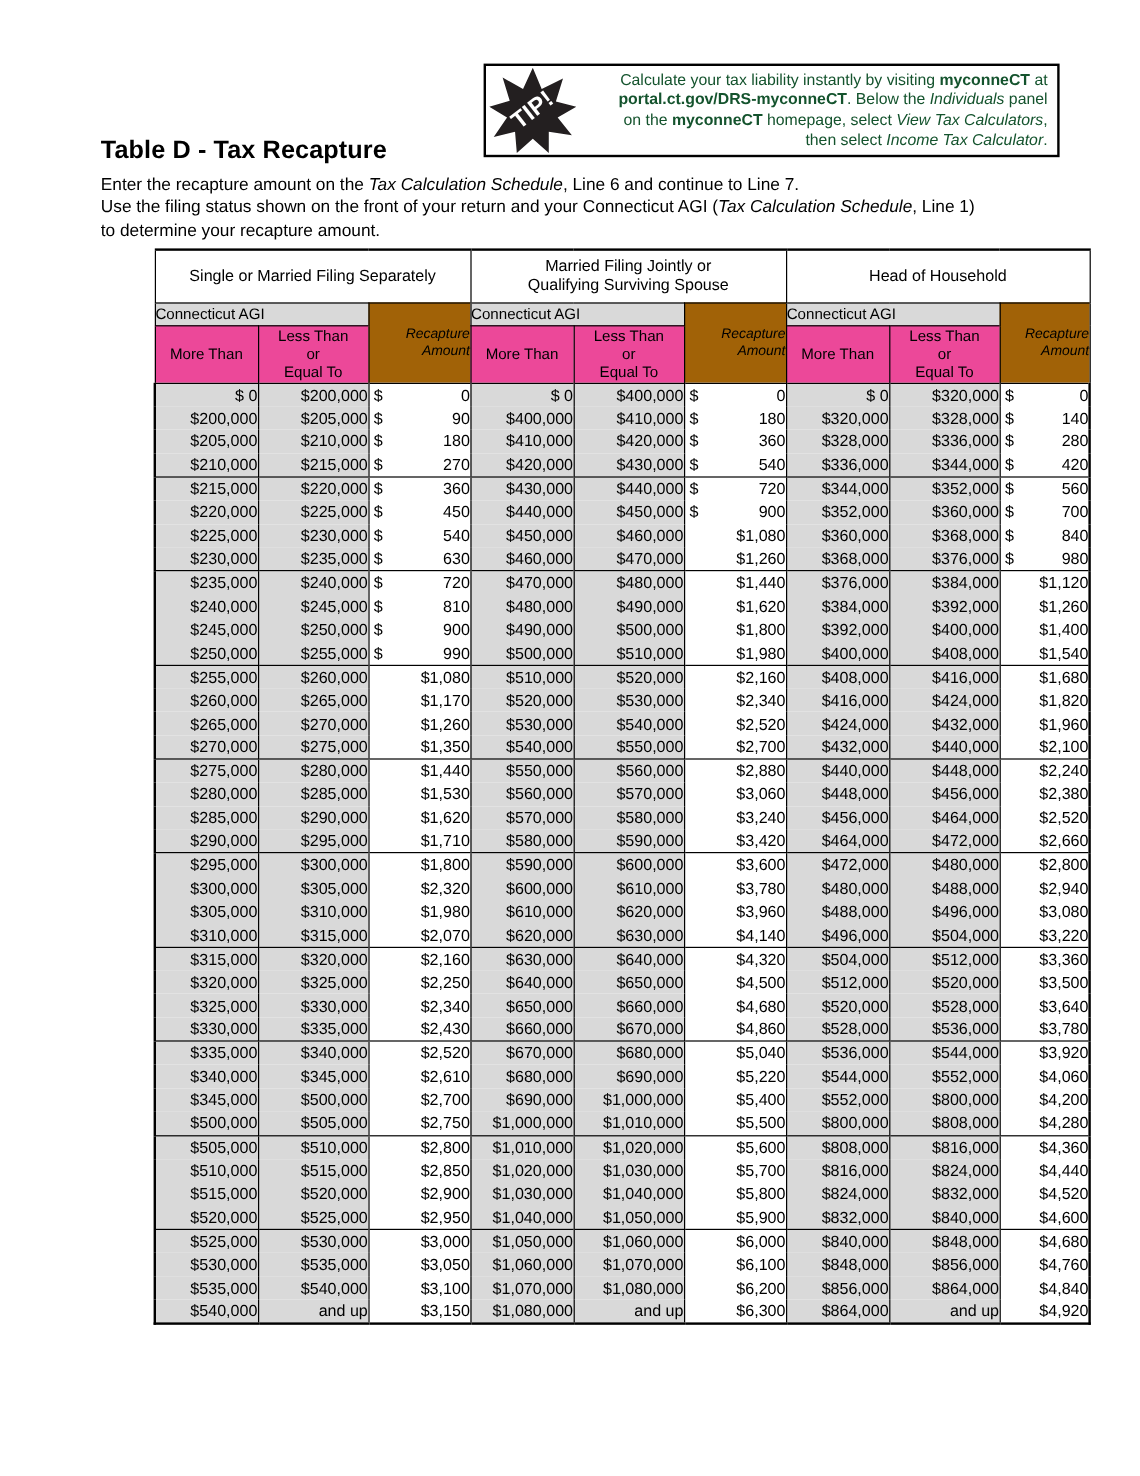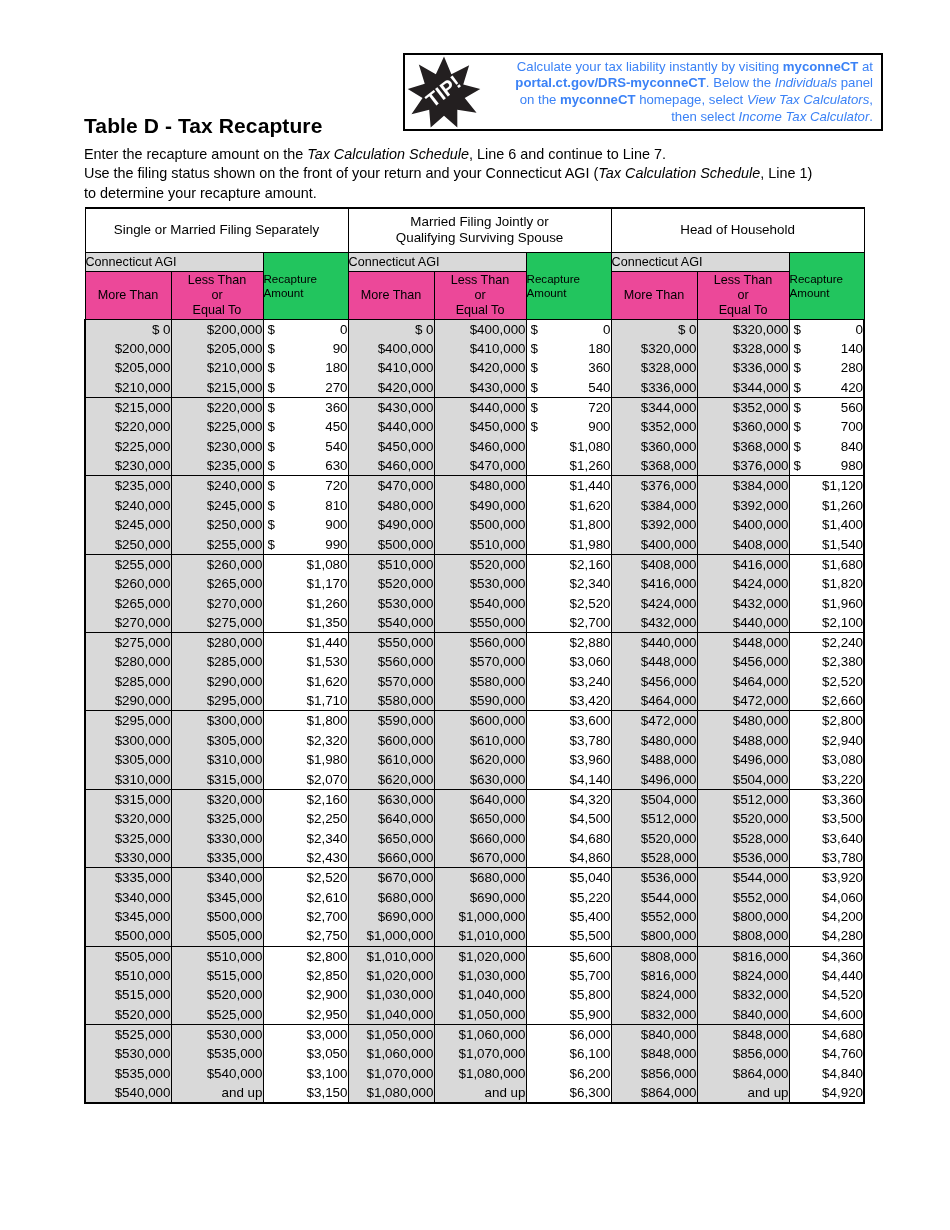--- a/index.html
+++ b/index.html
@@ -43,21 +43,21 @@
     flex: 0 0 74px;
     margin-left: 2px;
   }
   .tip-star svg { display: block; }
   .tip-text {
     flex: 1 1 auto;
     padding: 0 8px 0 2px;
     font-size: 13.2px;
     line-height: 16.6px;
     text-align: right;
-    color: #3b82f6;
+    color: #14532d;
   }
   .tip-text .b { font-weight: bold; }
   .tip-text .i { font-style: italic; }
 
   
   .title {
     position: absolute;
     left: 84px;
     top: 114px;
     font-size: 21px;
@@ -79,20 +79,21 @@
   .tbl-wrap {
     position: absolute;
     left: 84px;
     top: 207px;
     width: 779px;
   }
   table.d {
     border-collapse: collapse;
     width: 779px;
     table-layout: fixed;
+    margin-left: 44px;
   }
   table.d td, table.d th {
     padding: 0;
     margin: 0;
     font-weight: normal;
     vertical-align: middle;
     box-sizing: border-box;
   }
   .outer-l { border-left: 2.2px solid #000; }
   .outer-r { border-right: 2.2px solid #000; }
@@ -124,27 +125,28 @@
     line-height: 15px;
     background: #ec4899;
     border-top: 1.2px solid #000;
     border-left: 1.2px solid #000;
     border-right: 1.2px solid #000;
     vertical-align: top;
     padding-top: 2px;
   }
   .rec-hdr {
     font-size: 11.6px;
-    text-align: left;
+    text-align: right;
     line-height: 14px;
-    background: #22c55e;
+    background: #a16207;
     border-left: 1.2px solid #000;
     border-right: 1.2px solid #000;
     border-top: 1.2px solid #000;
     font-weight: bold;
+    font-style: italic;
   }
 
   
   td.agi {
     background: #d9d9d9;
     font-size: 13.4px;
     height: 19.6px;
     text-align: right;
     padding-right: 13px;
     border-left: 1.2px solid #000;

